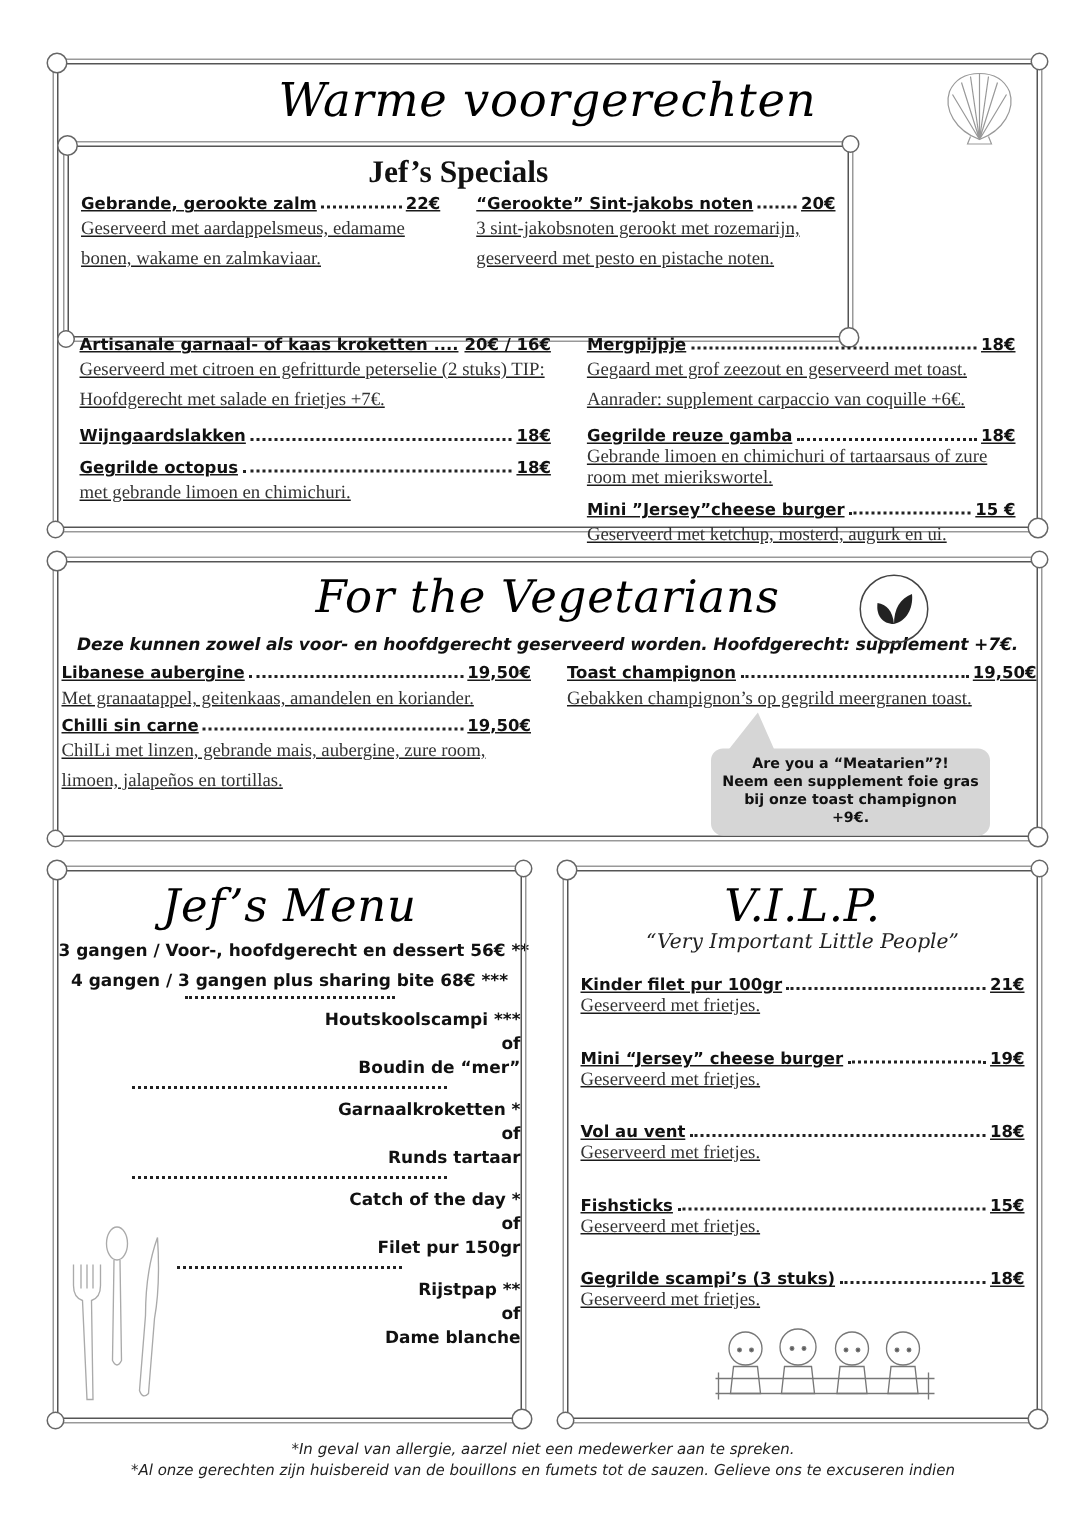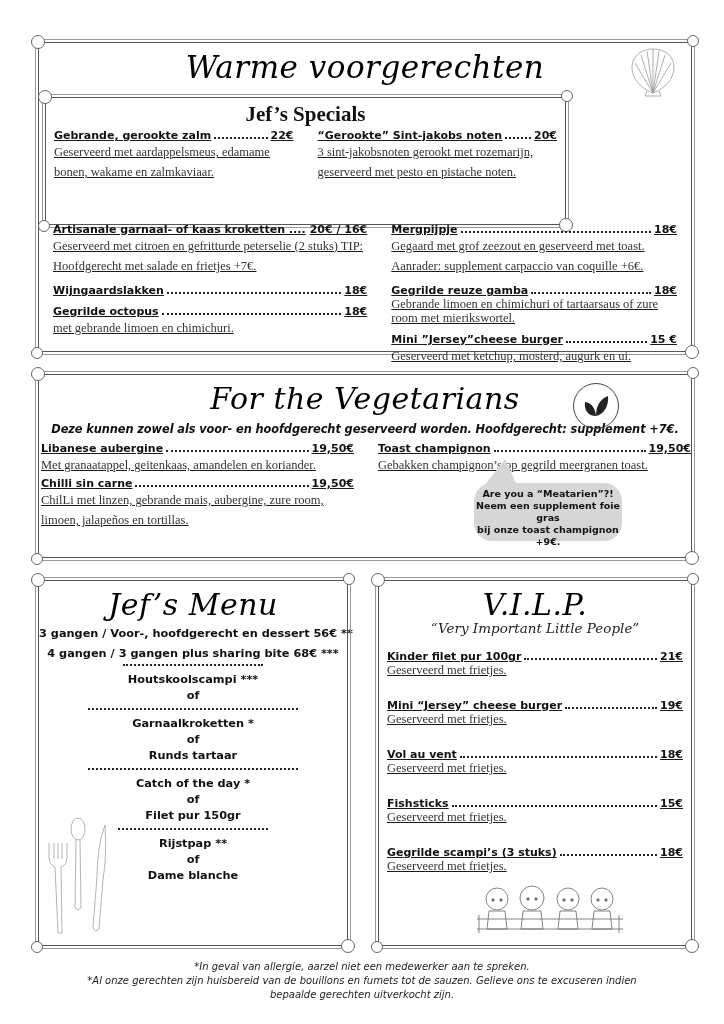--- a/index.html
+++ b/index.html
@@ -71,39 +71,39 @@
   
   #veg { left: 38px; top: 374px; width: 654px; height: 184px; }
   #veg .script-title { font-size: 30px; margin-top: 6px; }
   #leaf { position: absolute; right: 72px; top: 8px; width: 46px; height: 46px; border: 1px solid #444; border-radius: 50%; display: flex; align-items: center; justify-content: center; }
   #veg .note {
     font-family: "DejaVu Sans", sans-serif; font-style: italic; font-weight: bold;
     font-size: 11.4px; text-align: center; margin-top: 6px; color: #111; letter-spacing: -0.1px;
   }
   #veg .two-col { padding: 6px 0 0 2px; }
   #bubble {
-    position: absolute; left: 435px; top: 108px; width: 148px; height: 58px;
-    background: #d6d6d6; border-radius: 18px;
+    position: absolute; left: 435px; top: 124px; width: 186px; height: 58px;
+    background: #d6d6d6; border-radius: 8px;
     font-family: "DejaVu Sans", sans-serif; font-weight: bold; font-size: 9.5px;
     text-align: center; line-height: 12px; padding-top: 5px; color: #111;
   }
   #bubble::before {
     content: ""; position: absolute; left: 16px; top: -24px;
     border-left: 10px solid transparent; border-right: 22px solid transparent;
     border-bottom: 26px solid #d6d6d6; transform: skewX(-22deg);
   }
 
   
   #jefmenu { left: 38px; top: 580px; width: 310px; height: 366px; }
   #jefmenu .script-title { font-size: 30px; margin-top: 6px; }
   .center-line {
     font-family: "DejaVu Sans", sans-serif; font-weight: bold; font-size: 11.3px;
     text-align: center; line-height: 20px; color: #111; white-space: nowrap;
   }
-  .course { font-family: "DejaVu Sans", sans-serif; font-weight: bold; font-size: 11.3px; text-align: center; line-height: 16px; color: #111; }
+  .course { font-family: "DejaVu Sans", sans-serif; font-weight: bold; font-size: 11.3px; text-align: right; line-height: 16px; color: #111; }
   .sep { border-bottom: 2px dotted #222; margin: 4px auto 6px auto; height: 2px; }
   #cutlery { position: absolute; left: 6px; bottom: 8px; width: 70px; height: 120px; }
 
   
   #vilp { left: 378px; top: 580px; width: 314px; height: 366px; }
   #vilp .script-title { font-size: 30px; margin-top: 6px; }
   #vilp .tagline { font-family: "DejaVu Serif", serif; font-style: italic; font-size: 13.5px; text-align: center; color: #222; margin-top: -2px; }
   #vilp .items { padding: 14px 8px 0 8px; }
   #vilp .item { margin-bottom: 22px; }
   #kids { position: absolute; left: 96px; bottom: 8px; width: 150px; height: 54px; }
@@ -265,20 +265,21 @@
     <span class="corner-bl"></span>
   <h1 class="script-title">Jef’s Menu</h1>
   <div style="margin-top:2px">
     <div class="center-line">3 gangen / Voor-, hoofdgerecht en dessert  56€ **</div>
     <div class="center-line">4 gangen / 3 gangen plus sharing bite  68€ ***</div>
   </div>
   <div class="sep" style="width:140px; margin-top:0"></div>
   <div class="course">
     <div>Houtskoolscampi ***</div>
     <div>of</div>
+    <div>Boudin de “mer”</div>
   </div>
   <div class="sep" style="width:210px"></div>
   <div class="course">
     <div>Garnaalkroketten *</div>
     <div>of</div>
     <div>Runds tartaar</div>
   </div>
   <div class="sep" style="width:210px"></div>
   <div class="course">
     <div>Catch of the day *</div>
@@ -370,14 +371,13 @@
         <circle cx="97" cy="17" r="1.2" fill="#555"></circle>
       <circle cx="123" cy="17" r="1.2" fill="#555"></circle>
         <circle cx="131" cy="17" r="1.2" fill="#555"></circle>
     </g>
   </svg>
 </div>
 
 <div id="footer">
   <div>*In geval van allergie, aarzel niet een medewerker aan te spreken.</div>
   <div>*Al onze gerechten zijn huisbereid van de bouillons en fumets tot de sauzen. Gelieve ons te excuseren indien</div>
-  <div>bepaalde gerechten uitverkocht zijn.</div>
 </div>
 
 </body></html>

